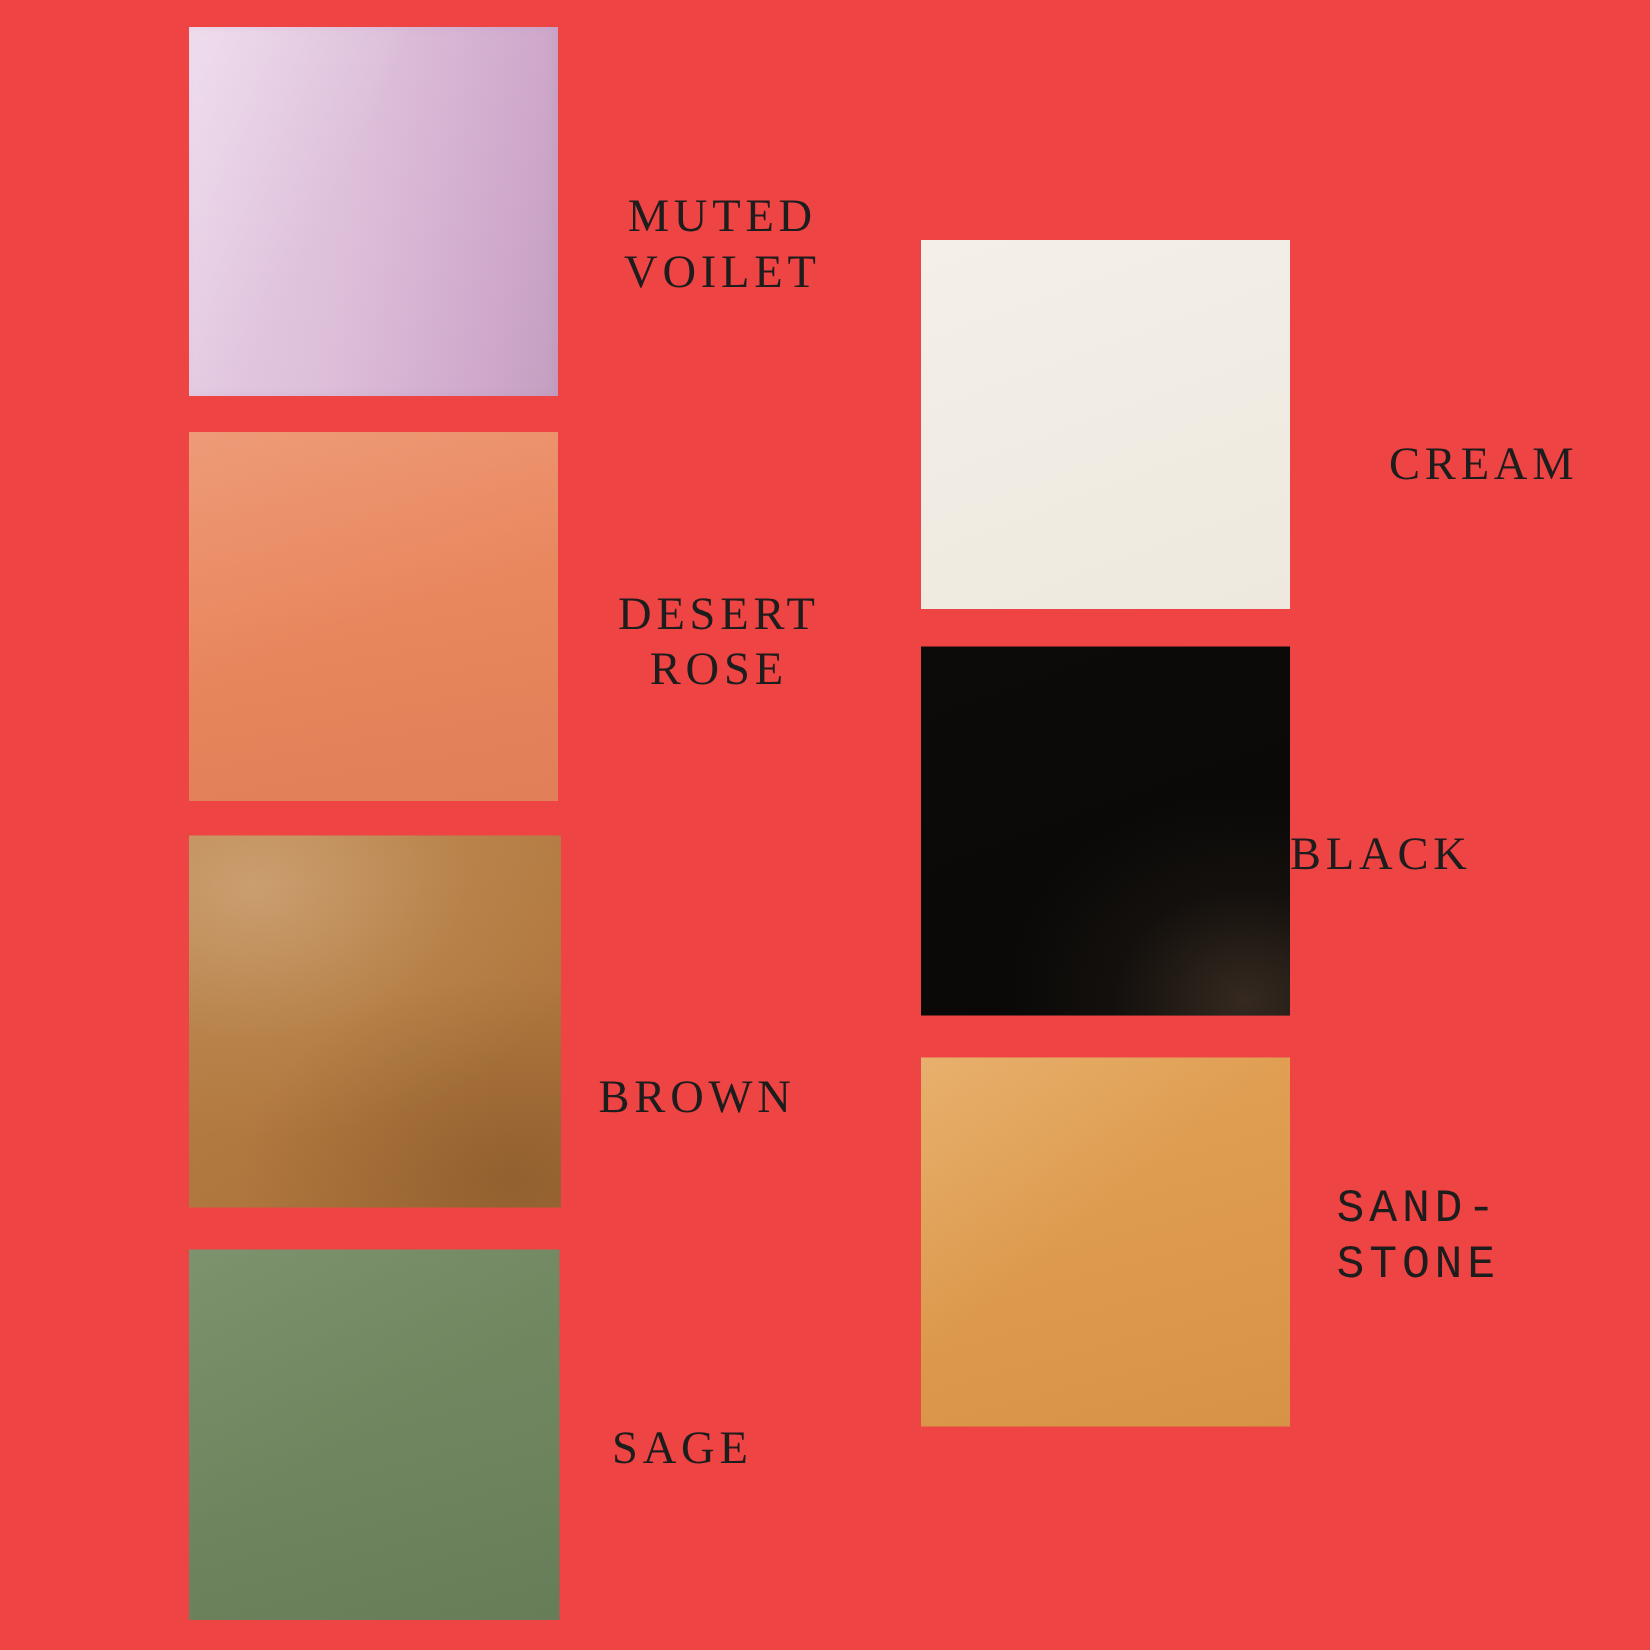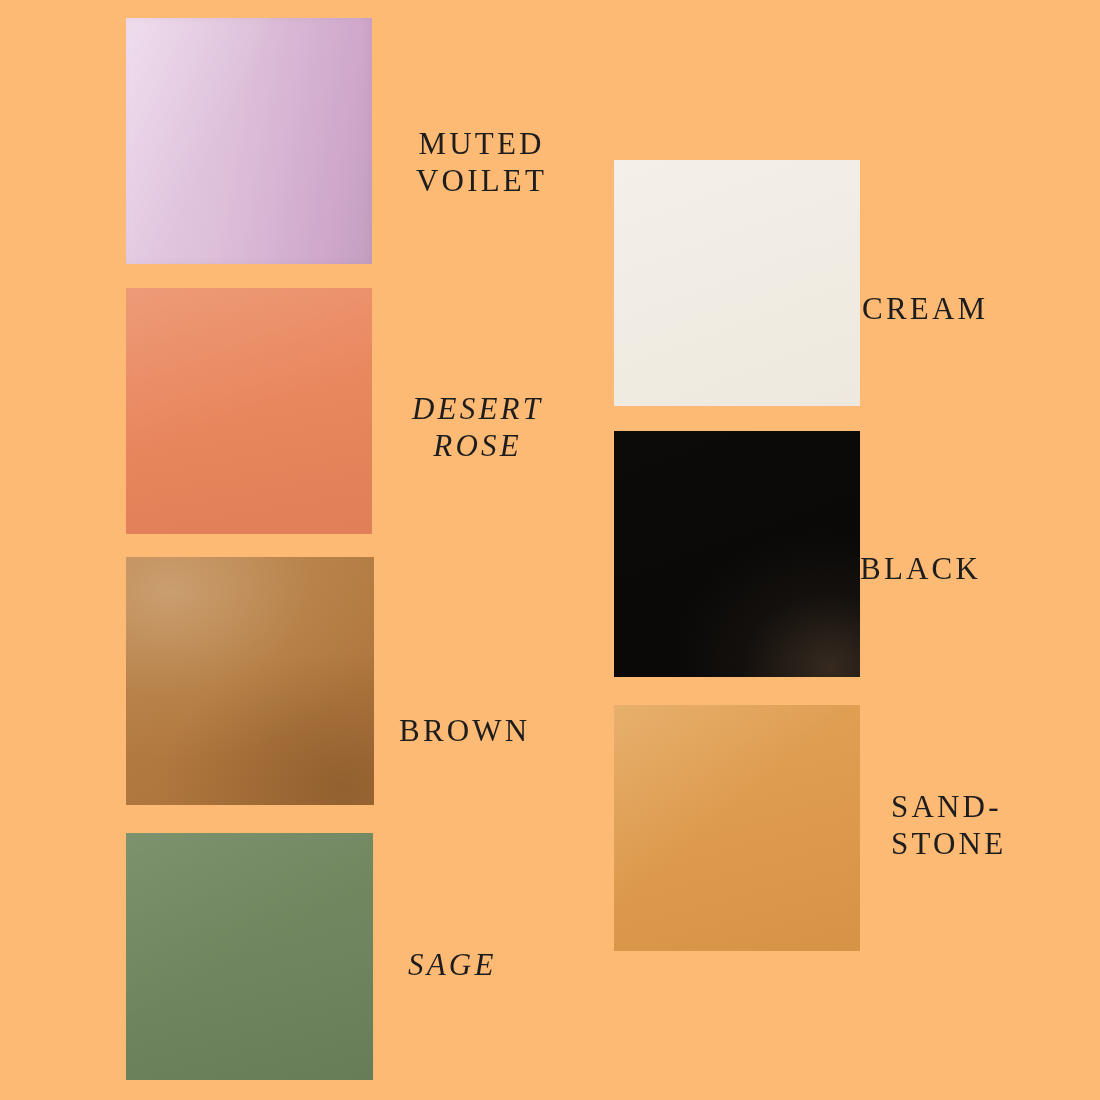--- a/index.html
+++ b/index.html
@@ -11,21 +11,21 @@
     width: 1100px;
     height: 1100px;
     position: relative;
     overflow: hidden;
     font-family: "Liberation Serif", "DejaVu Serif", serif;
   }
 
   .palette-board {
     position: absolute;
     inset: 0;
-    background: #fdba74;
+    background: #ef4444;
   }
 
   
   .swatch-entry {
     position: absolute;
   }
 
   .swatch-chip {
     position: absolute;
     top: 0;
@@ -39,21 +39,21 @@
     font-family: "Liberation Serif", "DejaVu Serif", serif;
     font-size: 31px;
     letter-spacing: 3.2px;
     line-height: 1.18;
     text-transform: uppercase;
     white-space: pre-line;
     font-weight: 400;
     -webkit-font-smoothing: antialiased;
   }
   .swatch-label.centered { text-align: center; }
-  .swatch-label.left     { text-align: left; }
+  .swatch-label.left     { text-align: left; font-family: Liberation Mono, monospace; }
 
   
   .col-left  .swatch-chip { width: 246px; height: 246px; }
   .col-right .swatch-chip { width: 246px; height: 246px; }
 
   
   .chip-muted-voilet {
     background-image:
       linear-gradient(115deg, rgba(255,255,255,0.35) 0%, rgba(255,255,255,0) 42%),
       linear-gradient(100deg, #e6cbe3 0%, #ddbfda 45%, #cfa8cb 82%, #c49fc0 100%);
@@ -99,41 +99,41 @@
 
     <div class="swatch-entry" id="e-muted-voilet" style="left: 126px; top: 18px; width: 246px; height: 246px;">
       <div class="swatch-chip chip-muted-voilet" style="width: 246px; height: 246px;"></div>
     </div>
     <div class="swatch-label centered" id="l-muted-voilet" style="left: 416px; top: 126px;">MUTED
 VOILET</div>
 
     <div class="swatch-entry" id="e-desert-rose" style="left: 126px; top: 288px; width: 246px; height: 246px;">
       <div class="swatch-chip chip-desert-rose" style="width: 246px; height: 246px;"></div>
     </div>
-    <div class="swatch-label centered" id="l-desert-rose" style="left: 412px; top: 391px; font-style: italic;">DESERT
+    <div class="swatch-label centered" id="l-desert-rose" style="left: 412px; top: 391px;">DESERT
 ROSE</div>
 
     <div class="swatch-entry" id="e-brown" style="left: 126px; top: 557px; width: 248px; height: 248px;">
       <div class="swatch-chip chip-brown" style="width: 248px; height: 248px;"></div>
     </div>
     <div class="swatch-label centered" id="l-brown" style="left: 399px; top: 678px; margin-top: 35px;">BROWN</div>
 
     <div class="swatch-entry" id="e-sage" style="left: 126px; top: 833px; width: 247px; height: 247px;">
       <div class="swatch-chip chip-sage" style="width: 247px; height: 247px;"></div>
     </div>
-    <div class="swatch-label centered" id="l-sage" style="left: 408px; top: 947px; font-style: italic;">SAGE</div>
+    <div class="swatch-label centered" id="l-sage" style="left: 408px; top: 947px;">SAGE</div>
 
   </div>
 
   <div class="col-right">
 
     <div class="swatch-entry" id="e-cream" style="left: 614px; top: 160px; width: 246px; height: 246px;">
       <div class="swatch-chip chip-cream" style="width: 246px; height: 246px;"></div>
     </div>
-    <div class="swatch-label centered" id="l-cream" style="left: 862px; top: 291px;">CREAM</div>
+    <div class="swatch-label centered" id="l-cream" style="left: 926px; top: 291px;">CREAM</div>
 
     <div class="swatch-entry" id="e-black" style="left: 614px; top: 431px; width: 246px; height: 246px;">
       <div class="swatch-chip chip-black" style="width: 246px; height: 246px;"></div>
     </div>
     <div class="swatch-label centered" id="l-black" style="left: 860px; top: 551px;">BLACK</div>
 
     <div class="swatch-entry" id="e-sandstone" style="left: 614px; top: 705px; width: 246px; height: 246px;">
       <div class="swatch-chip chip-sandstone" style="width: 246px; height: 246px;"></div>
     </div>
     <div class="swatch-label left" id="l-sandstone" style="left: 891px; top: 789px;">SAND-

